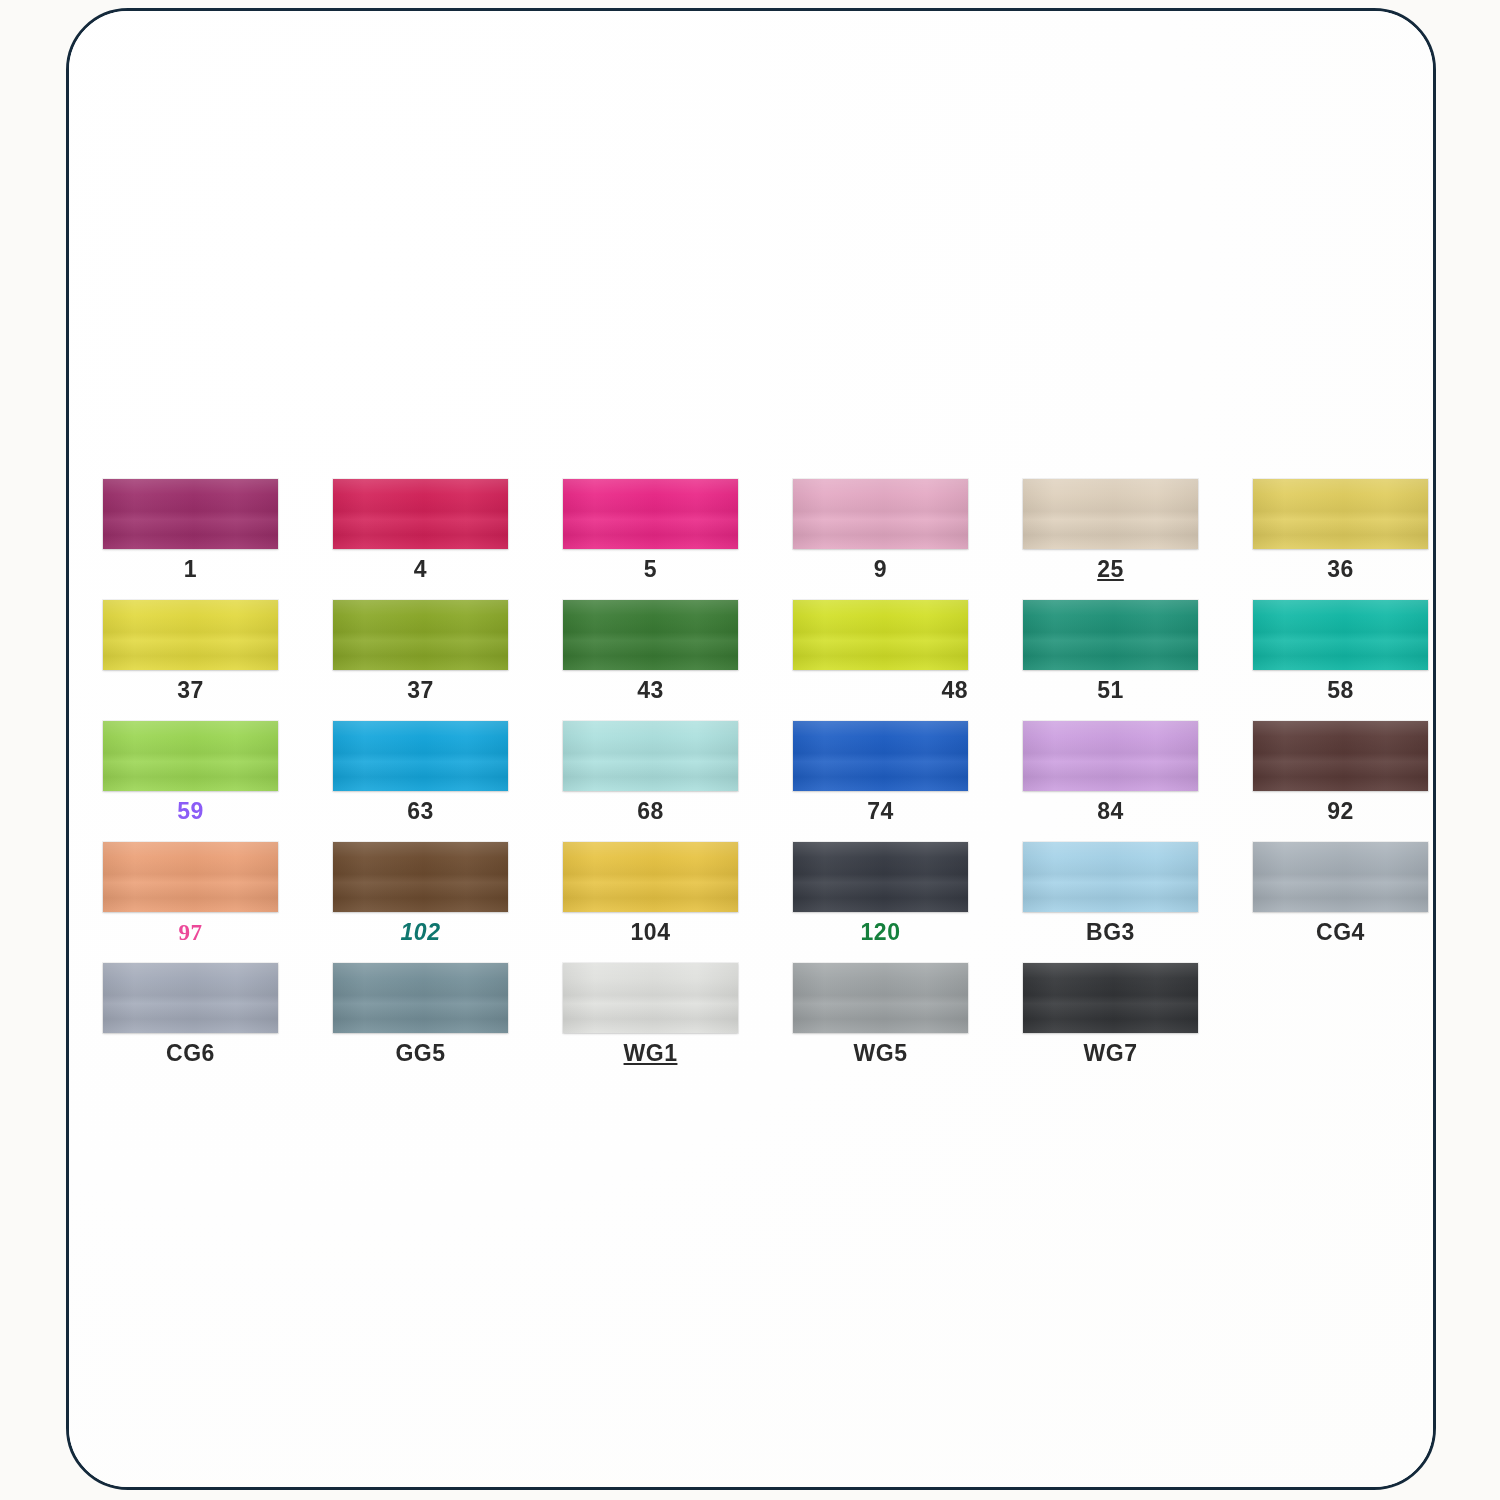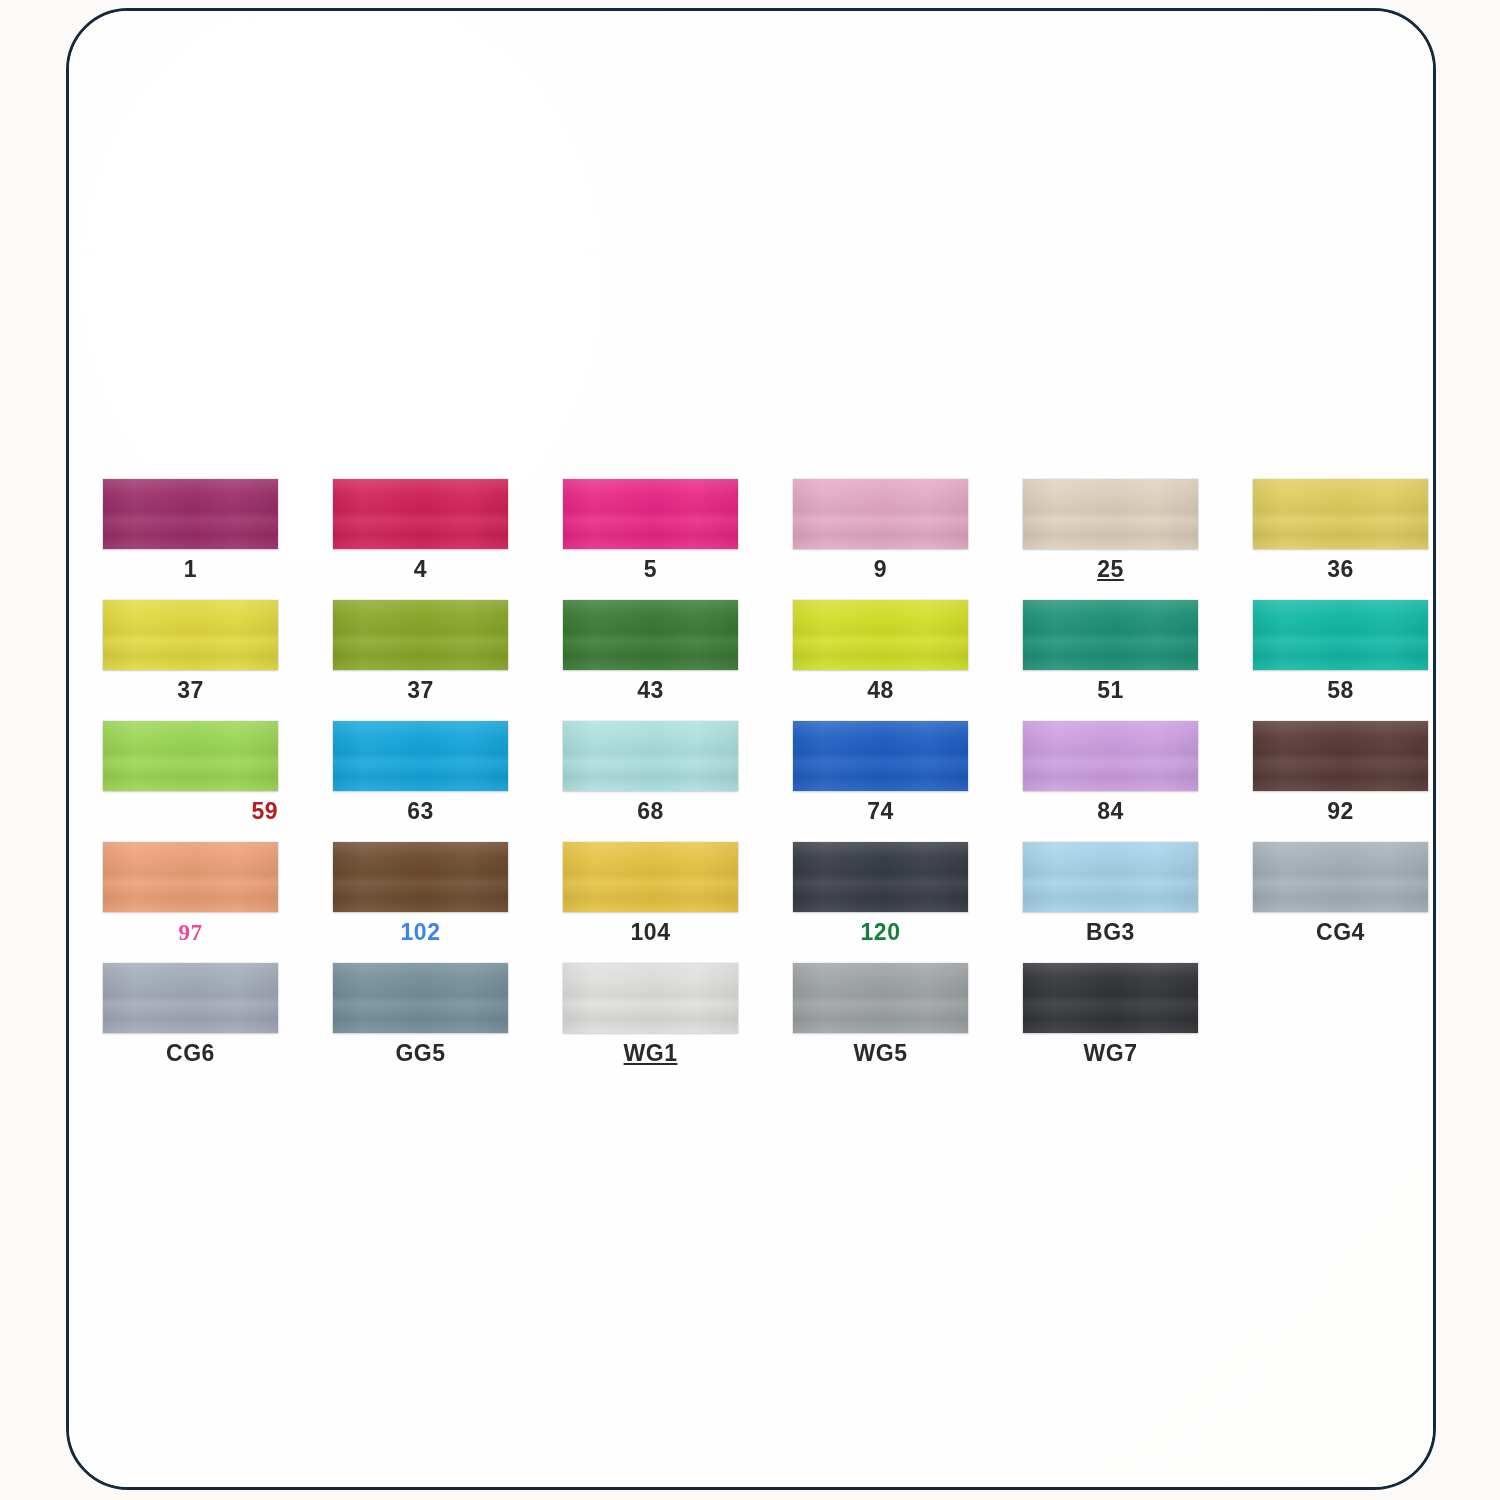--- a/index.html
+++ b/index.html
@@ -143,33 +143,33 @@
         <div class="swatch-cell">
           <div class="swatch-chip" style="background-color: rgb(138, 168, 40);"></div>
           <div class="swatch-label" style="color: rgb(42, 42, 42);">37</div>
         </div>
         <div class="swatch-cell">
           <div class="swatch-chip" style="background-color: rgb(58, 123, 52);"></div>
           <div class="swatch-label" style="color: rgb(42, 42, 42);">43</div>
         </div>
         <div class="swatch-cell">
           <div class="swatch-chip" style="background-color: rgb(210, 224, 40);"></div>
-          <div class="swatch-label" style="color: rgb(42, 42, 42);">48</div>
+          <div class="swatch-label" style="color: rgb(42, 42, 42); text-align: right;">48</div>
         </div>
         <div class="swatch-cell">
           <div class="swatch-chip" style="background-color: rgb(31, 146, 120);"></div>
           <div class="swatch-label" style="color: rgb(42, 42, 42);">51</div>
         </div>
         <div class="swatch-cell">
           <div class="swatch-chip" style="background-color: rgb(18, 185, 166);"></div>
           <div class="swatch-label" style="color: rgb(42, 42, 42);">58</div>
         </div>
         <div class="swatch-cell">
           <div class="swatch-chip" style="background-color: rgb(155, 214, 83);"></div>
-          <div class="swatch-label" style="color: #b91c1c; text-align: right;">59</div>
+          <div class="swatch-label" style="color: #8b5cf6;">59</div>
         </div>
         <div class="swatch-cell">
           <div class="swatch-chip" style="background-color: rgb(20, 166, 220);"></div>
           <div class="swatch-label" style="color: rgb(42, 42, 42);">63</div>
         </div>
         <div class="swatch-cell">
           <div class="swatch-chip" style="background-color: rgb(172, 224, 222);"></div>
           <div class="swatch-label" style="color: rgb(42, 42, 42);">68</div>
         </div>
         <div class="swatch-cell">
@@ -183,21 +183,21 @@
         <div class="swatch-cell">
           <div class="swatch-chip" style="background-color: rgb(90, 59, 56);"></div>
           <div class="swatch-label" style="color: rgb(42, 42, 42);">92</div>
         </div>
         <div class="swatch-cell">
           <div class="swatch-chip" style="background-color: rgb(235, 160, 119);"></div>
           <div class="swatch-label" style="color: #ec4899; font-family: Liberation Serif, serif;">97</div>
         </div>
         <div class="swatch-cell">
           <div class="swatch-chip" style="background-color: rgb(109, 76, 48);"></div>
-          <div class="swatch-label" style="color: #3b82f6;">102</div>
+          <div class="swatch-label" style="color: #0f766e; font-style: italic;">102</div>
         </div>
         <div class="swatch-cell">
           <div class="swatch-chip" style="background-color: rgb(231, 195, 67);"></div>
           <div class="swatch-label" style="color: rgb(42, 42, 42);">104</div>
         </div>
         <div class="swatch-cell">
           <div class="swatch-chip" style="background-color: rgb(56, 60, 69);"></div>
           <div class="swatch-label" style="color: #15803d;">120</div>
         </div>
         <div class="swatch-cell">

